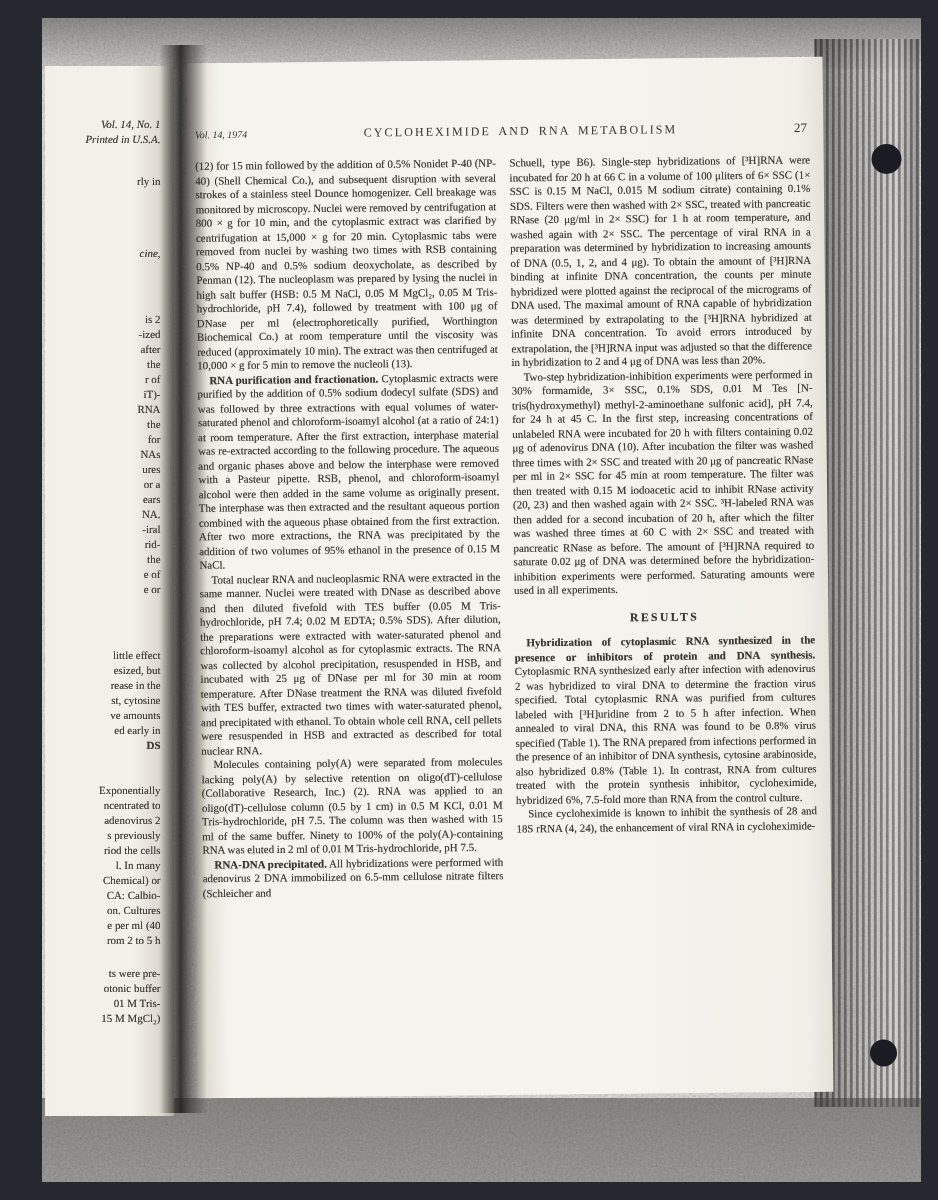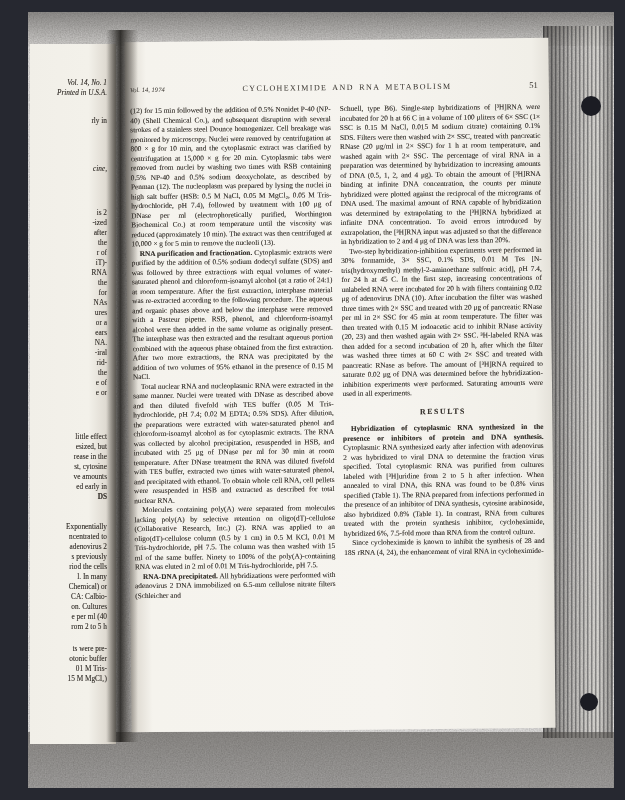--- a/index.html
+++ b/index.html
@@ -150,21 +150,21 @@
 15 M MgCl₂)</div>
 </div>
 
 <div class="gutter-shadow"></div>
 
 <div class="main-page">
   <div class="page-inner">
     <div class="page-header">
       <span class="vol-info">Vol. 14, 1974</span>
       <span class="running-title">CYCLOHEXIMIDE AND RNA METABOLISM</span>
-      <span class="page-number">51</span>
+      <span class="page-number">27</span>
     </div>
     <div class="columns">
       <div class="col">
         <p>(12) for 15 min followed by the addition of 0.5% Nonidet P-40 (NP-40) (Shell Chemical Co.), and subsequent disruption with several strokes of a stainless steel Dounce homogenizer. Cell breakage was monitored by microscopy. Nuclei were removed by centrifugation at 800 × g for 10 min, and the cytoplasmic extract was clarified by centrifugation at 15,000 × g for 20 min. Cytoplasmic tabs were removed from nuclei by washing two times with RSB containing 0.5% NP-40 and 0.5% sodium deoxycholate, as described by Penman (12). The nucleoplasm was prepared by lysing the nuclei in high salt buffer (HSB: 0.5 M NaCl, 0.05 M MgCl₂, 0.05 M Tris-hydrochloride, pH 7.4), followed by treatment with 100 μg of DNase per ml (electrophoretically purified, Worthington Biochemical Co.) at room temperature until the viscosity was reduced (approximately 10 min). The extract was then centrifuged at 10,000 × g for 5 min to remove the nucleoli (13).</p>
         <p class="indent"><span class="lead-bold">RNA purification and fractionation.</span><span> Cytoplasmic extracts were purified by the addition of 0.5% sodium dodecyl sulfate (SDS) and was followed by three extractions with equal volumes of water-saturated phenol and chloroform-isoamyl alcohol (at a ratio of 24:1) at room temperature. After the first extraction, interphase material was re-extracted according to the following procedure. The aqueous and organic phases above and below the interphase were removed with a Pasteur pipette. RSB, phenol, and chloroform-isoamyl alcohol were then added in the same volume as originally present. The interphase was then extracted and the resultant aqueous portion combined with the aqueous phase obtained from the first extraction. After two more extractions, the RNA was precipitated by the addition of two volumes of 95% ethanol in the presence of 0.15 M NaCl.</span></p>
         <p class="indent">Total nuclear RNA and nucleoplasmic RNA were extracted in the same manner. Nuclei were treated with DNase as described above and then diluted fivefold with TES buffer (0.05 M Tris-hydrochloride, pH 7.4; 0.02 M EDTA; 0.5% SDS). After dilution, the preparations were extracted with water-saturated phenol and chloroform-isoamyl alcohol as for cytoplasmic extracts. The RNA was collected by alcohol precipitation, resuspended in HSB, and incubated with 25 μg of DNase per ml for 30 min at room temperature. After DNase treatment the RNA was diluted fivefold with TES buffer, extracted two times with water-saturated phenol, and precipitated with ethanol. To obtain whole cell RNA, cell pellets were resuspended in HSB and extracted as described for total nuclear RNA.</p>
         <p class="indent">Molecules containing poly(A) were separated from molecules lacking poly(A) by selective retention on oligo(dT)-cellulose (Collaborative Research, Inc.) (2). RNA was applied to an oligo(dT)-cellulose column (0.5 by 1 cm) in 0.5 M KCl, 0.01 M Tris-hydrochloride, pH 7.5. The column was then washed with 15 ml of the same buffer. Ninety to 100% of the poly(A)-containing RNA was eluted in 2 ml of 0.01 M Tris-hydrochloride, pH 7.5.</p>
         <p class="indent"><span class="lead-bold">RNA-DNA precipitated.</span><span> All hybridizations were performed with adenovirus 2 DNA immobilized on 6.5-mm cellulose nitrate filters (Schleicher and</span></p>
       </div>
       <div class="col">

